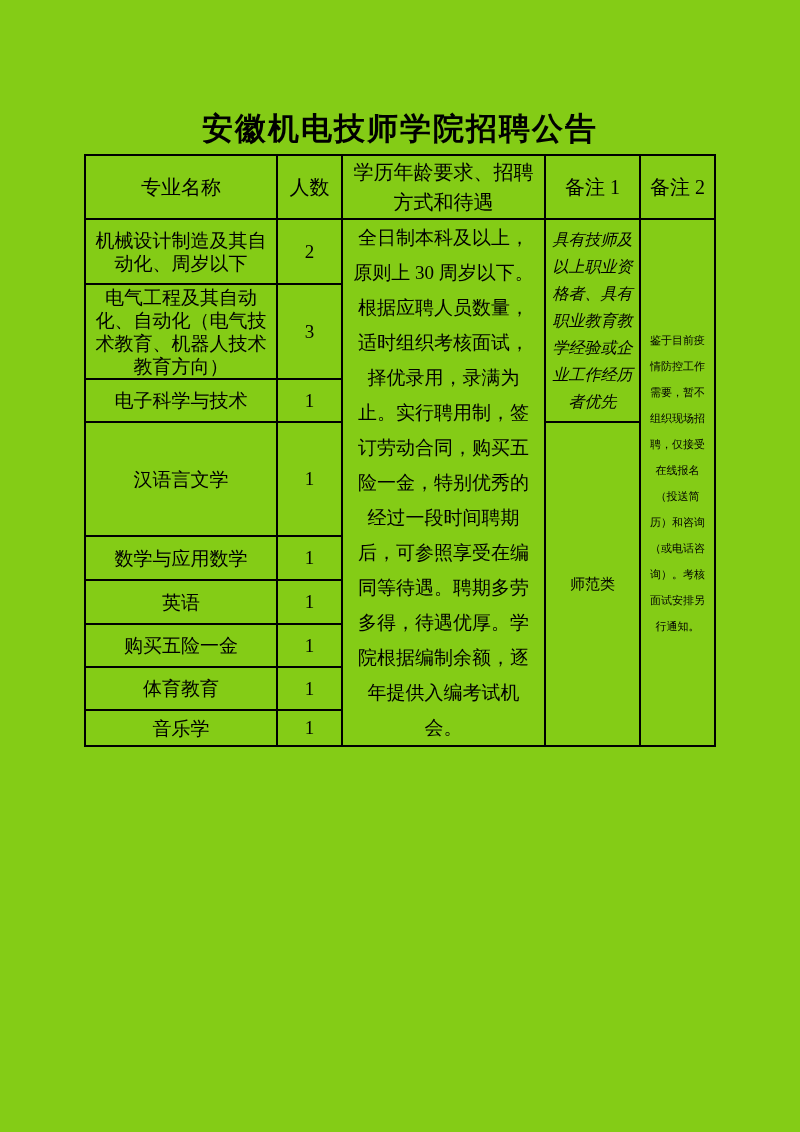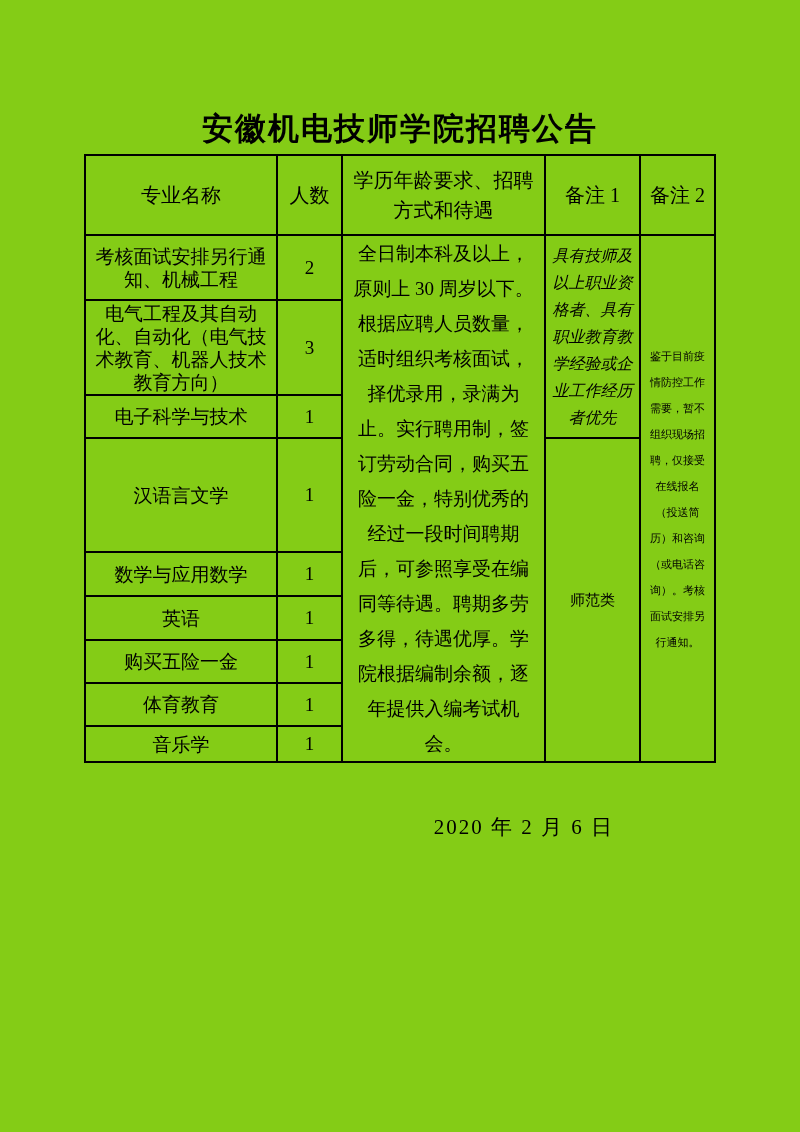--- a/index.html
+++ b/index.html
@@ -69,21 +69,21 @@
     padding:0 5px;
     font-style:italic;
   }
   td.note1b{font-size:15px;line-height:26px;}
   td.note2{
     font-size:11px;
     line-height:26px;
     text-align:center;
     padding:0 4px;
   }
-  tr.h64{height:80px;} tr.h65{height:65px;} tr.h95{height:95px;}
+  tr.h64{height:64px;} tr.h65{height:65px;} tr.h95{height:95px;}
   tr.h43{height:43px;} tr.h44{height:44px;} tr.h36{height:36px;}
   .doc-date{
     margin:0;
     padding:50px 186px 0 0;
     text-align:right;
     font-size:21px;
     letter-spacing:2px;
   }
 </style>
 </head>
@@ -104,21 +104,21 @@
     </colgroup>
     <tbody>
       <tr class="h64">
         <th class="hdr">专业名称</th>
         <th class="hdr">人数</th>
         <th class="hdr">学历年龄要求、招聘方式和待遇</th>
         <th class="hdr">备注 1</th>
         <th class="hdr">备注 2</th>
       </tr>
       <tr class="h65">
-        <td class="major">考核面试安排另行通知、机械工程</td>
+        <td class="major">机械设计制造及其自动化、周岁以下</td>
         <td class="count">2</td>
         <td class="req" rowspan="9">全日制本科及以上，原则上 30 周岁以下。根据应聘人员数量，适时组织考核面试，择优录用，录满为止。实行聘用制，签订劳动合同，购买五险一金，特别优秀的经过一段时间聘期后，可参照享受在编同等待遇。聘期多劳多得，待遇优厚。学院根据编制余额，逐年提供入编考试机会。</td>
         <td class="note1" rowspan="3">具有技师及以上职业资格者、具有职业教育教学经验或企业工作经历者优先</td>
         <td class="note2" rowspan="9">鉴于目前疫情防控工作需要，暂不组织现场招聘，仅接受在线报名（投送简历）和咨询（或电话咨询）。考核面试安排另行通知。</td>
       </tr>
       <tr class="h95">
         <td class="major">电气工程及其自动化、自动化（电气技术教育、机器人技术教育方向）</td>
         <td class="count">3</td>
       </tr>
       <tr class="h43">
@@ -146,15 +146,14 @@
         <td class="major">体育教育</td>
         <td class="count">1</td>
       </tr>
       <tr class="h36">
         <td class="major">音乐学</td>
         <td class="count">1</td>
       </tr>
     </tbody>
   </table>
 
-  <p class="doc-date">2020 年 2 月 6 日</p>
 
 </div>
 
 </body></html>

